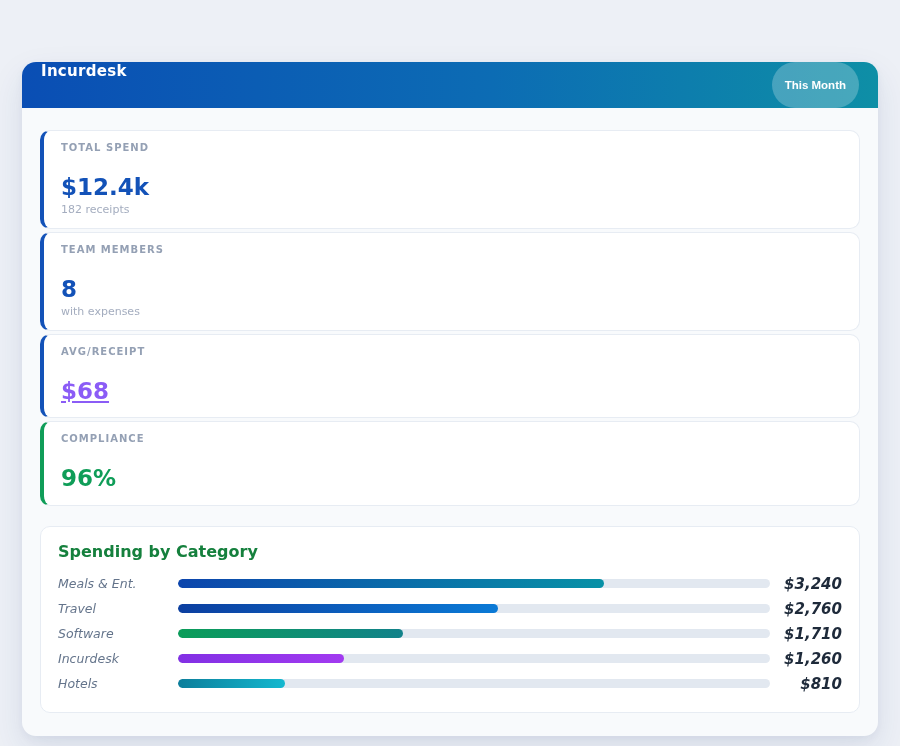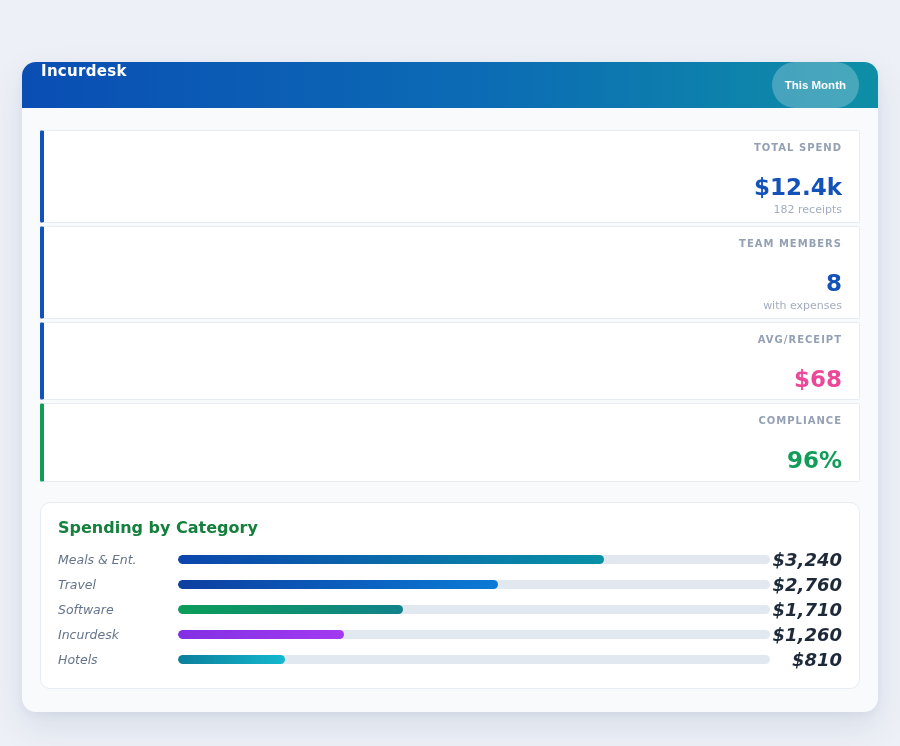--- a/index.html
+++ b/index.html
@@ -38,24 +38,23 @@
     padding: 5px 13px;
     border-radius: 999px;
     border: none;
     cursor: pointer;
   }
   .stats { padding: 22px 18px 0 18px; }
   .stat-card {
     background: #ffffff;
     border: 1px solid #e7ecf3;
     border-left: 4px solid #1352b8;
-    border-radius: 2px;
-    padding: 11px 17px 6px 17px;
+    border-radius: 10px;
+    padding: 11px 17px 12px 17px;
     margin-bottom: 3px;
-    text-align: right;
   }
   .stat-card.green { border-left-color: #0f9d58; }
   .stat-label {
     font-size: 10px;
     font-weight: bold;
     letter-spacing: 1px;
     color: #94a0b4;
     text-transform: uppercase;
   }
   .stat-value {
@@ -102,21 +101,21 @@
     border-radius: 5px;
     overflow: hidden;
     position: relative;
   }
   .bar-fill {
     height: 9px;
     border-radius: 5px;
     background: #1352b8;
   }
   .row-value {
-    font-size: 18px;
+    font-size: 15px;
     font-weight: bold;
     color: #1e2a3a;
     text-align: right;
   }
 </style>
 </head>
 <body>
 
 <div class="panel">
 
@@ -131,21 +130,21 @@
       <div class="stat-value" style="color: rgb(19, 82, 184);">$12.4k</div>
       <div class="stat-sub">182 receipts</div>
     </div>
     <div class="stat-card" style="border-left-color: rgb(19, 82, 184);">
       <div class="stat-label">TEAM MEMBERS</div>
       <div class="stat-value" style="color: rgb(19, 82, 184);">8</div>
       <div class="stat-sub">with expenses</div>
     </div>
     <div class="stat-card" style="border-left-color: rgb(19, 82, 184);">
       <div class="stat-label">AVG/RECEIPT</div>
-      <div class="stat-value" style="color: #ec4899;">$68</div>
+      <div class="stat-value" style="color: #8b5cf6; text-decoration: underline;">$68</div>
 
     </div>
     <div class="stat-card green" style="border-left-color: rgb(15, 157, 88);">
       <div class="stat-label">COMPLIANCE</div>
       <div class="stat-value" style="color: rgb(15, 157, 88);">96%</div>
 
     </div>
   </div>
 
   <div class="chart-card">

